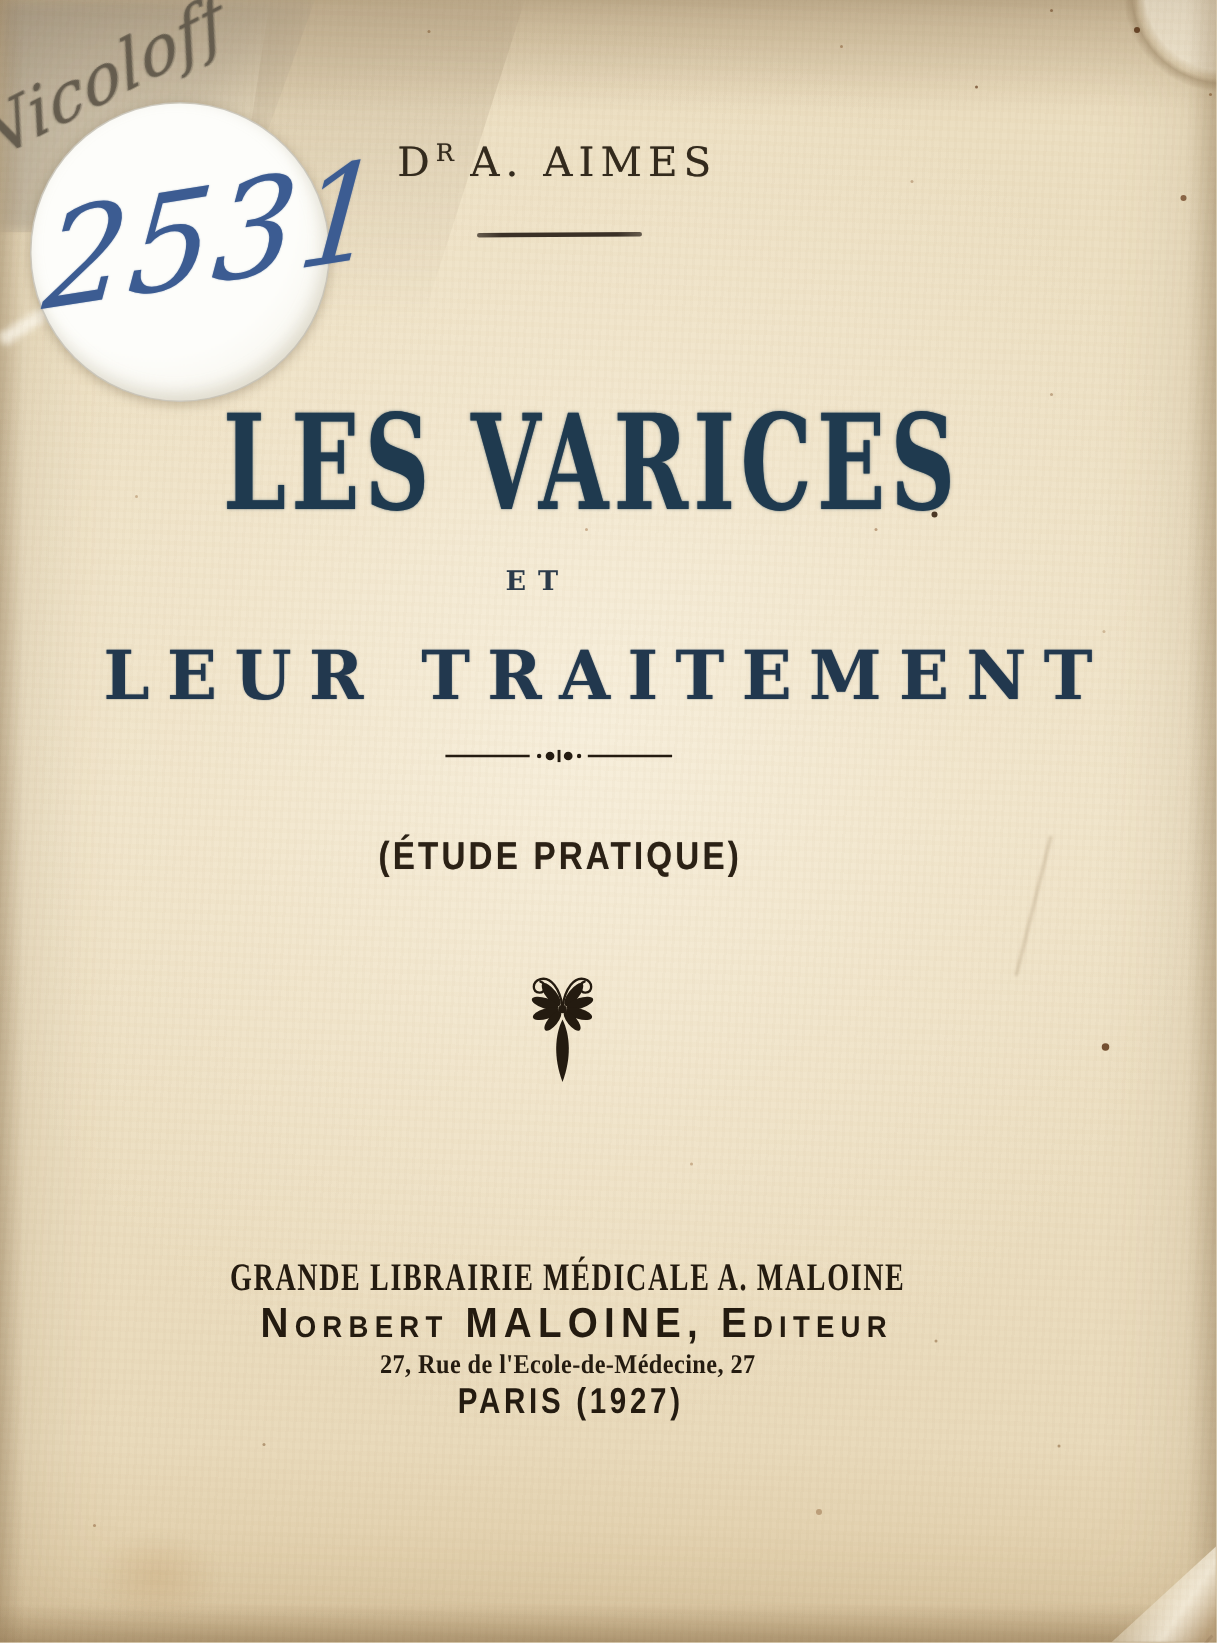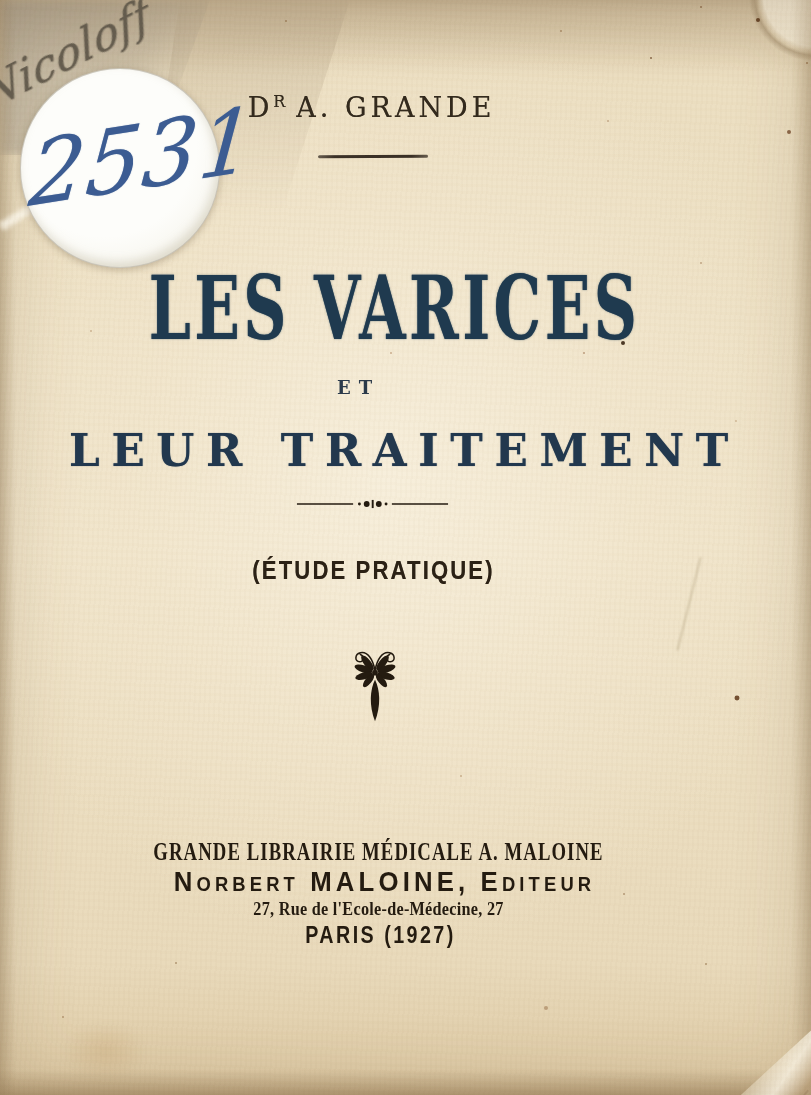--- a/index.html
+++ b/index.html
@@ -158,21 +158,21 @@
   <div class="foxing"></div>
   <div class="grain"></div>
 </div>
 
 <div class="signature">Nicoloff</div>
 
 <div class="sticker">
   <div class="sticker-number">2531</div>
 </div>
 
-<div class="line author"><span>D</span><sup>R</sup><span class="sp"></span><span>A. GRANDE</span></div>
+<div class="line author"><span>D</span><sup>R</sup><span class="sp"></span><span>A. AIMES</span></div>
 
 <div class="author-rule"></div>
 
 <div class="line title1">LES VARICES</div>
 
 <div class="line connector">ET</div>
 
 <div class="line title2">LEUR TRAITEMENT</div>
 
 <svg class="divider" viewBox="0 0 160 14">

